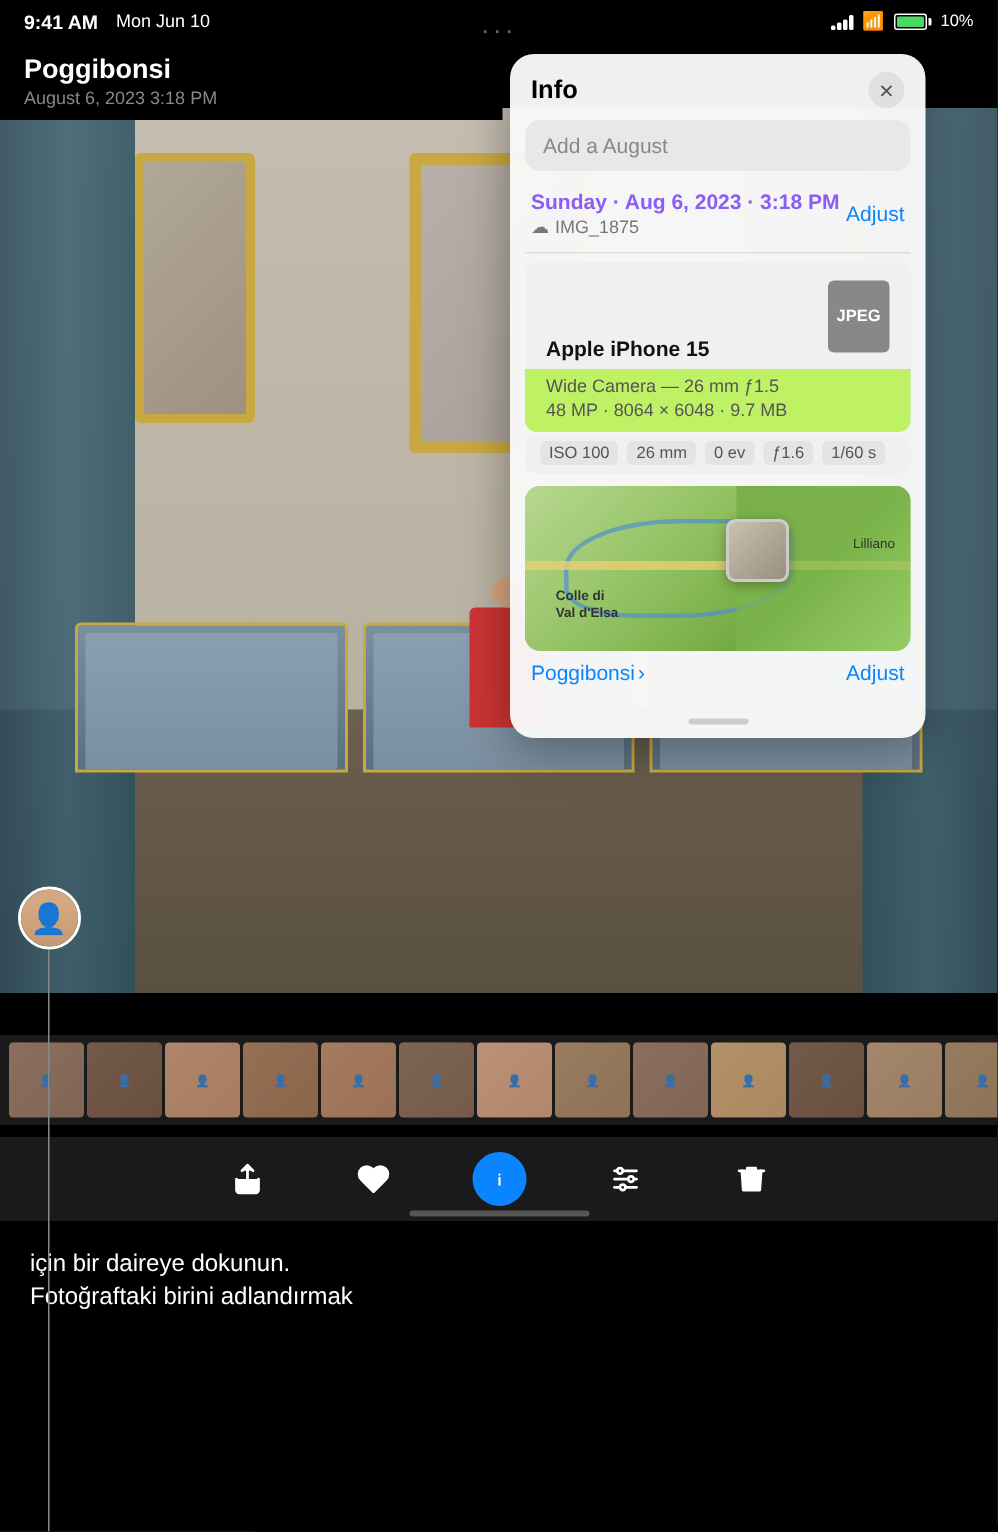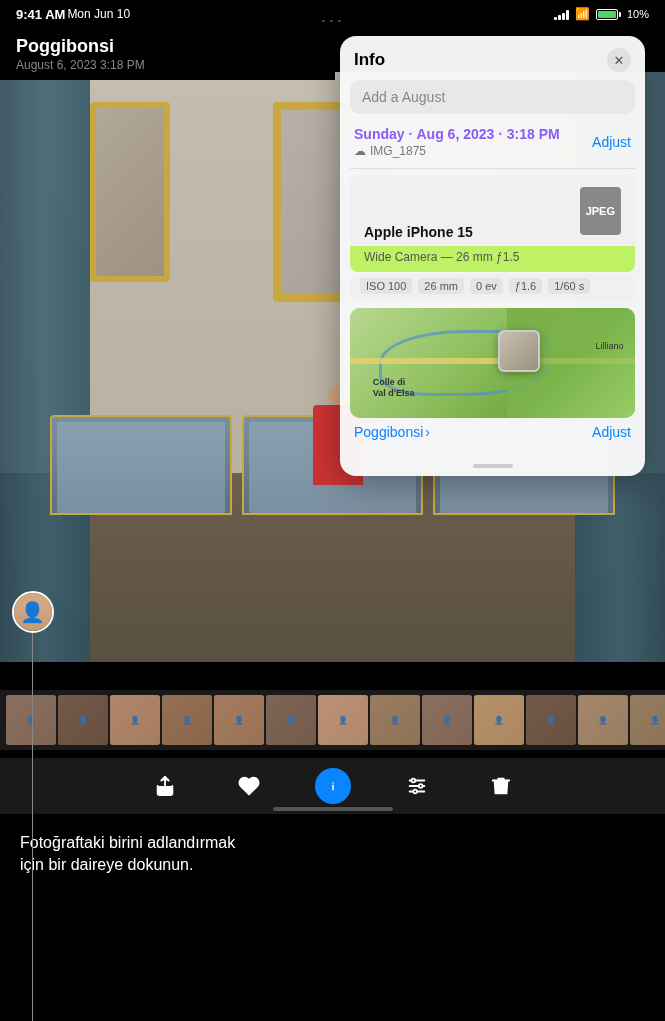--- a/index.html
+++ b/index.html
@@ -310,21 +310,21 @@
       font-size: 16px;
       color: #fff;
       line-height: 1.4;
     }
 
     
     .info-panel {
       position: absolute;
       top: 36px;
       left: 340px;
-      width: 305px;
+      width: 277px;
       background: rgba(248, 248, 248, 0.97);
       border-radius: 16px;
       box-shadow: 0 8px 32px rgba(0,0,0,0.35);
       z-index: 200;
       overflow: hidden;
     }
     .info-panel-header {
       display: flex;
       align-items: center;
       justify-content: space-between;
@@ -585,21 +585,21 @@
     .signal-bar {
       width: 3px;
       background: #fff;
       border-radius: 1px;
     }
   </style>
 </head>
 <body>
 
 <div class="status-bar">
-  <div style="display:flex;align-items:center;gap:2px;">
+  <div style="display:flex;align-items:center;gap:12px;">
     <span class="status-time">9:41 AM</span>
     <span class="status-time" style="font-weight:400;font-size:12px;">Mon Jun 10</span>
   </div>
   <div class="status-right">
     <div class="signal-bars">
       <div class="signal-bar" style="height:3px;"></div>
       <div class="signal-bar" style="height:5px;"></div>
       <div class="signal-bar" style="height:7px;"></div>
       <div class="signal-bar" style="height:10px;"></div>
     </div>
@@ -724,22 +724,22 @@
       <path d="M19 6l-1 14H6L5 6"></path>
       <path d="M10 11v6M14 11v6"></path>
       <path d="M9 6V4h6v2"></path>
     </svg>
   </div>
 </div>
 
 <div class="home-indicator"></div>
 
 <div class="caption-text">
+  <p>için bir daireye dokunun.</p>
   <p>Fotoğraftaki birini adlandırmak</p>
-  <p>için bir daireye dokunun.</p>
 </div>
 
 <div class="info-panel">
   <div class="info-panel-header">
     <span class="info-panel-title">Info</span>
     <div class="info-close-btn">✕</div>
   </div>
 
   <div class="info-caption-field">Add a August</div>
 
@@ -756,20 +756,21 @@
 
   <div class="info-divider"></div>
 
   <div class="info-device-row">
     <span class="info-device-name">Apple iPhone 15</span>
     <span class="info-jpeg-badge">JPEG</span>
   </div>
 
   <div class="info-camera-row">
     <div class="info-camera-desc">Wide Camera — 26 mm ƒ1.5</div>
+    <div class="info-camera-desc" style="margin-top:2px;">48 MP  ·  8064 × 6048  ·  9.7 MB</div>
   </div>
 
   <div class="info-exif-row">
     <span class="exif-item">ISO 100</span>
     <span class="exif-item">26 mm</span>
     <span class="exif-item">0 ev</span>
     <span class="exif-item">ƒ1.6</span>
     <span class="exif-item">1/60 s</span>
   </div>
 

